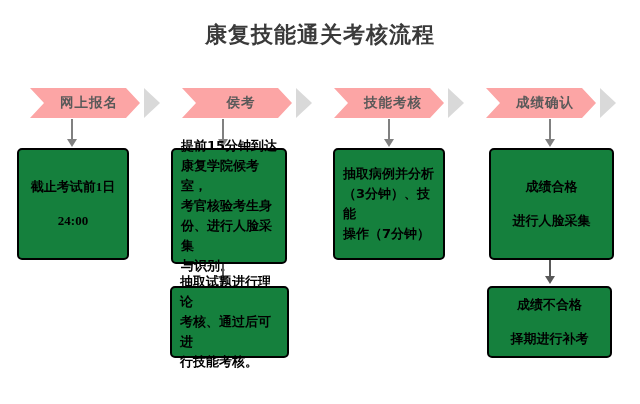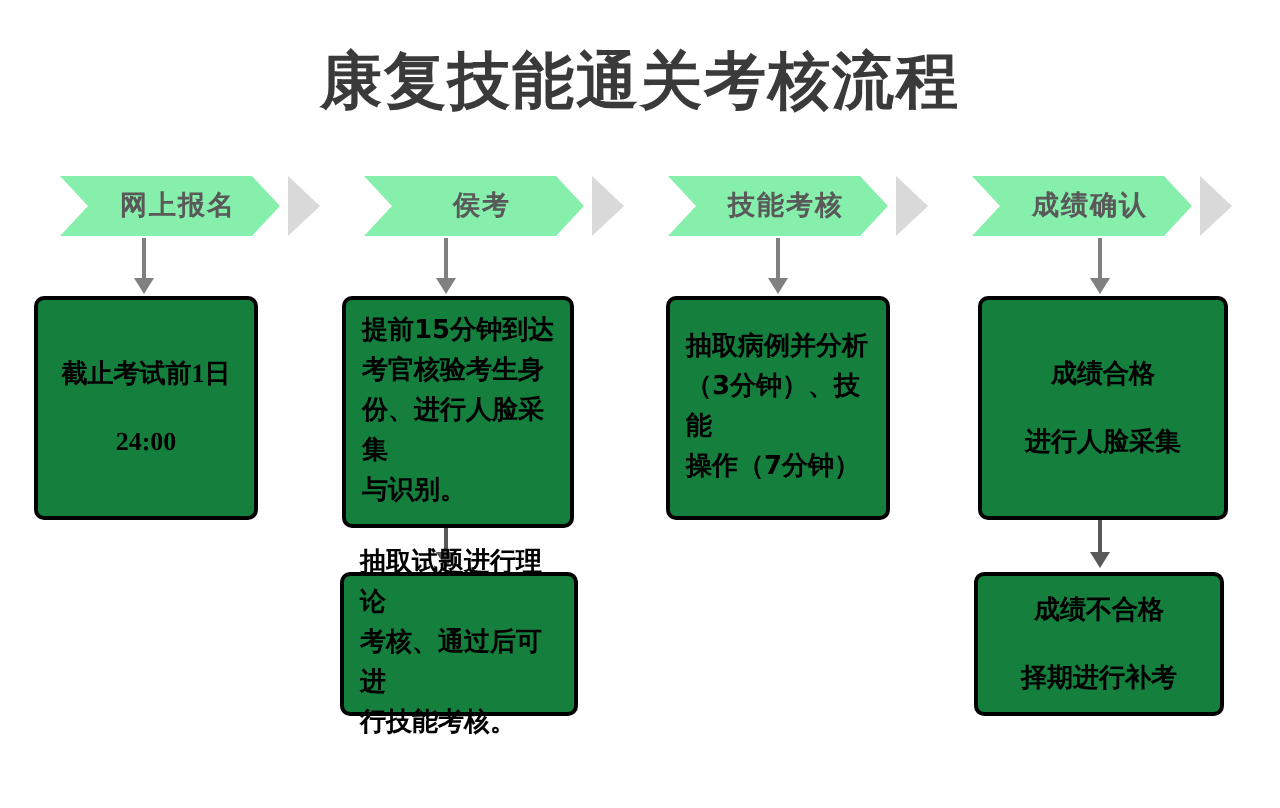--- a/index.html
+++ b/index.html
@@ -21,32 +21,32 @@
     height: 404px;
   }
 
   
   .title {
     position: absolute;
     left: 0;
     top: 20px;
     width: 640px;
     text-align: center;
-    font-size: 31px;
+    font-size: 22px;
     font-weight: 700;
     color: #3a3a3a;
     letter-spacing: 1px;
     font-family: "DejaVu Sans", "Liberation Sans", sans-serif;
   }
 
   
   .chevron {
     position: absolute;
     height: 30px;
-    background: #86efac;
+    background: #fca5a5;
     color: #595959;
     font-size: 13.5px;
     font-weight: 700;
     display: flex;
     align-items: center;
     justify-content: center;
     -webkit-clip-path: polygon(0 0, calc(100% - 14px) 0, 100% 50%, calc(100% - 14px) 100%, 0 100%, 14px 50%);
     clip-path: polygon(0 0, calc(100% - 14px) 0, 100% 50%, calc(100% - 14px) 100%, 0 100%, 14px 50%);
     letter-spacing: 1px;
     padding-left: 8px;
@@ -136,20 +136,21 @@
   <div class="vline" style="left:549px; top:119px; height:22px;"></div>
   <div class="vhead" style="left:545px; top:139px;"></div>
 
   <div class="pbox centered" style="left:17px; top:148px; width:112px; height:112px;">
     <div>截止考试前1日</div>
     <div class="l2">24:00</div>
   </div>
 
   <div class="pbox leftal" style="left:171px; top:148px; width:116px; height:116px;">
     <div>提前15分钟到达</div>
+    <div>康复学院候考室，</div>
     <div>考官核验考生身</div>
     <div>份、进行人脸采集</div>
     <div>与识别。</div>
   </div>
 
   <div class="pbox leftal" style="left:333px; top:148px; width:112px; height:112px;">
     <div>抽取病例并分析</div>
     <div>（3分钟）、技能</div>
     <div>操作（7分钟）</div>
   </div>

